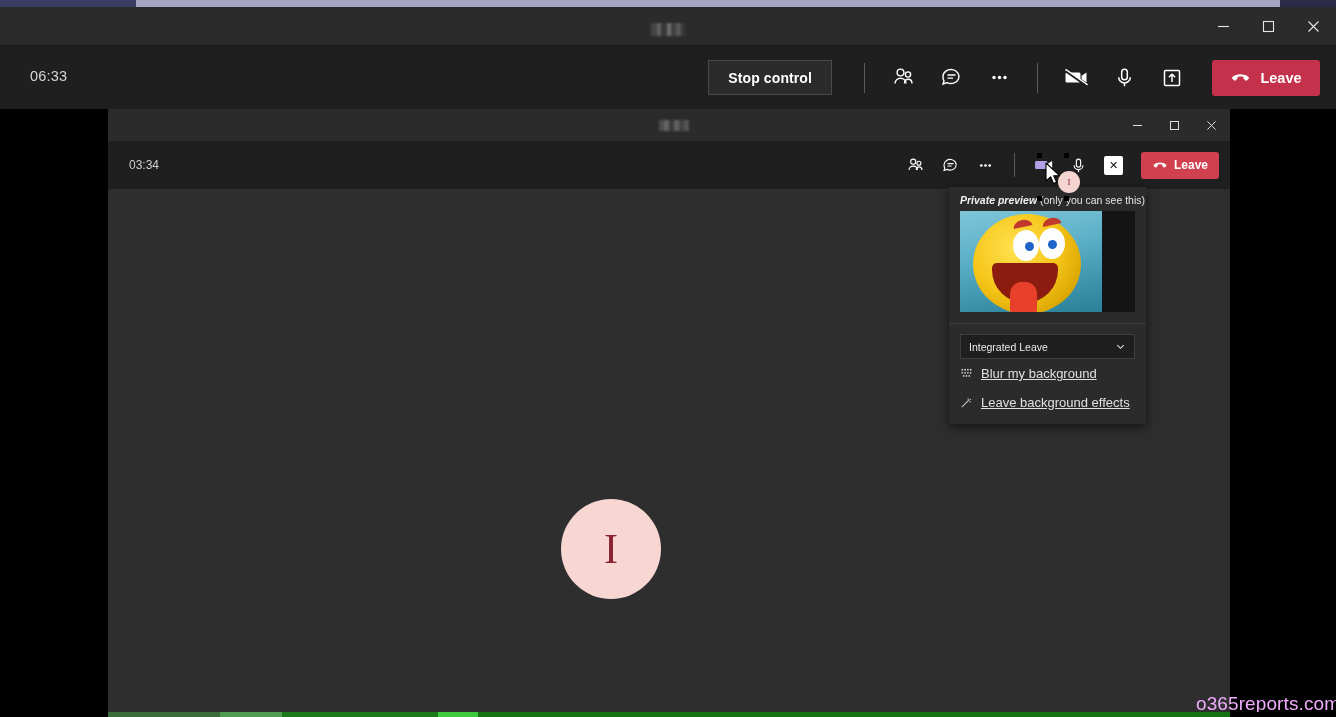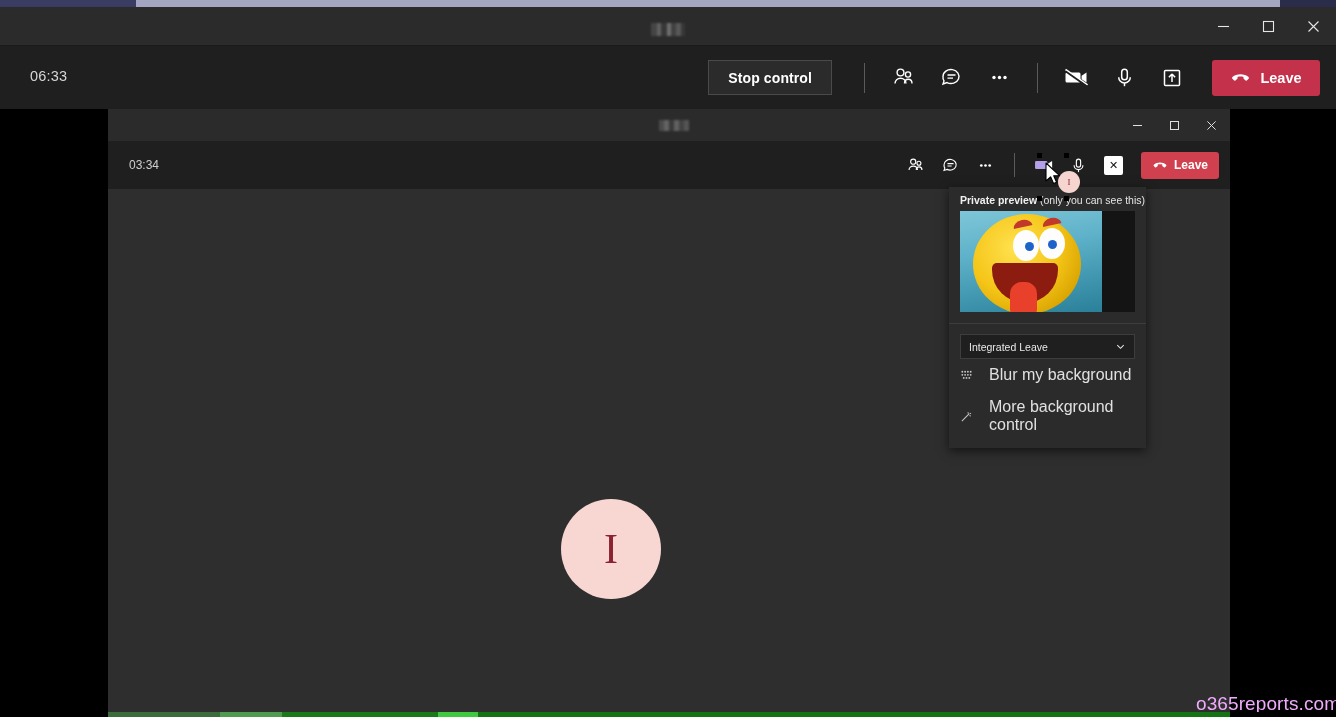--- a/index.html
+++ b/index.html
@@ -34,20 +34,21 @@
     background: #2b2c4a;
   }
 
   
   #outer-window {
     position: absolute;
     left: 0; top: 7px;
     width: 1212px;
     height: 710px;
     background: #000000;
+    text-align: right;
   }
 
   
   #outer-titlebar {
     position: absolute;
     left: 0; top: 0;
     width: 1336px; height: 38px;
     background: #2b2b2b;
     border-bottom: 1px solid #1a1a1a;
   }
@@ -309,21 +310,21 @@
     background: #2b2b2b;
     box-shadow: 0 3px 10px rgba(0,0,0,.6);
     z-index: 50;
   }
   #popup-header {
     padding: 7px 11px 5px 11px;
     font-size: 10.5px;
     color: #f0f0f0;
     white-space: nowrap;
   }
-  #popup-header b { font-weight: bold; }
+  #popup-header b { font-weight: bold; font-style: italic; }
   #popup-header span.sub { color: #e4e4e4; }
   #preview-thumb {
     margin: 0 11px;
     width: 175px; height: 101px;
     background: #141414;
     position: relative;
     overflow: hidden;
   }
   #thumb-video {
     position: absolute;
@@ -386,25 +387,26 @@
     align-items: center;
     justify-content: space-between;
     padding: 0 8px;
     color: #e8e8e8;
     font-size: 10.5px;
     cursor: pointer;
   }
   .popup-row {
     display: flex;
     align-items: center;
-    gap: 16px;
+    gap: 8px;
     padding: 7px 11px;
     color: #e0e0e0;
-    font-size: 16px;
+    font-size: 13px;
     cursor: pointer;
+    text-decoration: underline;
   }
   .popup-row .pico {
     width: 13px; height: 13px;
     display: flex; align-items: center; justify-content: center;
     color: #c8c8c8;
     flex: 0 0 13px;
   }
   #popup-rows { padding-bottom: 7px; }
 
   
@@ -673,21 +675,21 @@
         </span>
         <span>Blur my background</span>
       </div>
       <div class="popup-row">
         <span class="pico">
           <svg width="13" height="13" viewBox="0 0 14 14" fill="none" stroke="currentColor" stroke-width="1.1">
             <path d="M2 12 L10 4"></path>
             <path d="M8.4 2.4 L9.1 3.8 M11.8 3.3 L10.6 4.2 M11.6 6.6 L10.2 6"></path>
           </svg>
         </span>
-        <span>More background control</span>
+        <span>Leave background effects</span>
       </div>
     </div>
   </div>
 
   <div class="sel-handle" style="left:1037px; top:146px;"></div>
   <div class="sel-handle" style="left:1064px; top:146px;"></div>
   <div class="sel-handle" style="left:1037px; top:189px;"></div>
   <div class="sel-handle" style="left:1064px; top:189px;"></div>
 
   <div id="cursor-badge">I</div>

